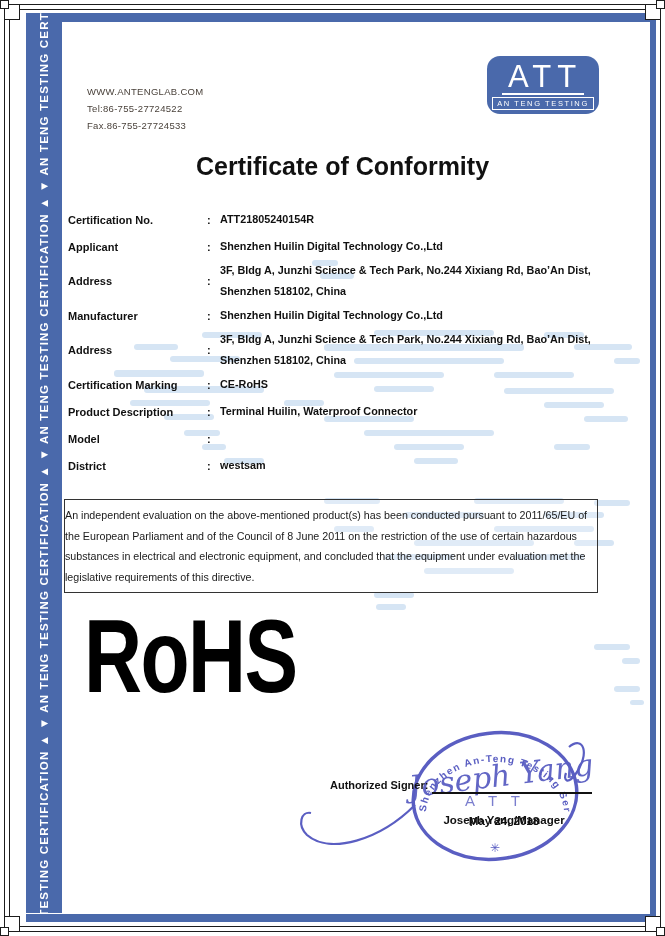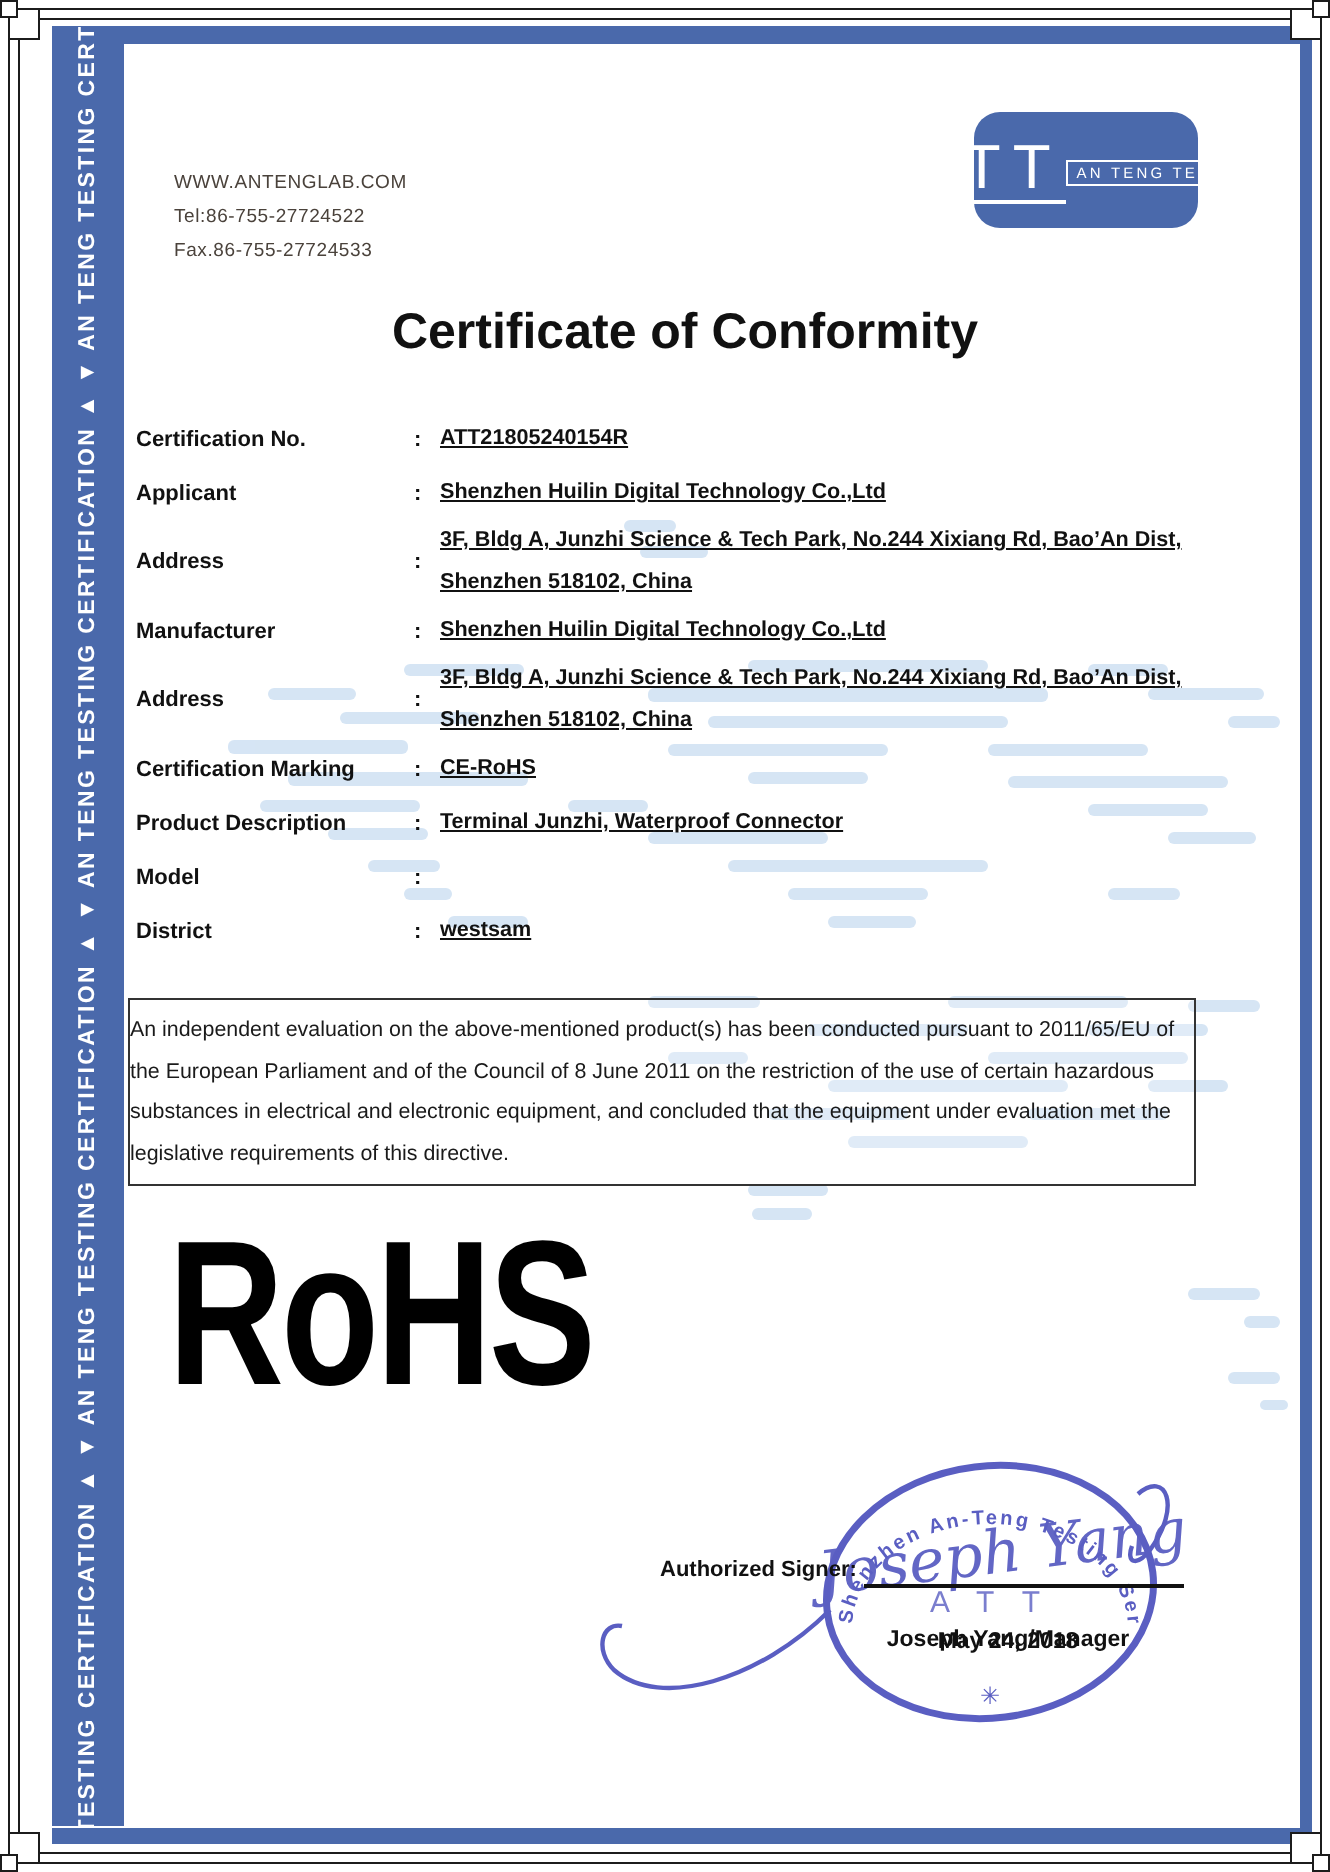--- a/index.html
+++ b/index.html
@@ -21,31 +21,31 @@
   .band-left{position:absolute;left:26px;top:13px;width:36px;height:900px;background:var(--brand);overflow:hidden;}
   .band-text{position:absolute;left:0;top:0;width:900px;height:36px;transform:translateY(900px) rotate(-90deg);
              transform-origin:0 0;display:flex;align-items:center;justify-content:center;white-space:nowrap;
              color:#fff;font-weight:bold;font-size:11.5px;letter-spacing:1.2px;}
   
   .wm{position:absolute;left:74px;top:240px;z-index:0;}
   .wm rect{fill:var(--wm);}
   
   .contact{position:absolute;left:87px;top:66px;z-index:1;color:#4a423b;font-size:9.5px;letter-spacing:.3px;line-height:17px;margin-top:17px;}
   .logo{position:absolute;left:487px;top:56px;width:112px;height:58px;background:var(--brand);border-radius:13px;
-        display:flex;align-items:center;justify-content:center;z-index:1;}
+        display:flex;flex-direction:column;align-items:center;justify-content:center;z-index:1;}
   .logo-acronym{color:#fff;font-size:31px;line-height:1;letter-spacing:6px;padding:0 2px 1px 6px;
         border-bottom:2px solid #fff;font-weight:400;}
   .logo-name{color:#fff;font-size:7.5px;letter-spacing:1.6px;border:1px solid #fff;padding:1px 4px;margin-top:2px;white-space:nowrap;}
   .title{position:absolute;left:70px;top:152px;width:545px;text-align:center;font-size:25px;font-weight:bold;z-index:1;}
   
   .fields{position:absolute;left:68px;top:206px;width:536px;z-index:1;}
   .field-row{display:flex;align-items:center;min-height:27px;}
   .f-label{width:139px;font-weight:bold;font-size:11px;flex:none;}
   .f-colon{width:13px;font-weight:bold;font-size:11px;flex:none;}
-  .f-value{flex:1;font-weight:bold;font-size:10.8px;line-height:21px;text-decoration:underline;}
+  .f-value{flex:1;font-weight:bold;font-size:10.8px;line-height:21px;}
   
   .statement{position:absolute;left:64px;top:499px;width:532px;border:1px solid #333;padding:5px 0;
              font-size:10.7px;line-height:20.5px;color:#1a1a1a;z-index:1;background:rgba(255,255,255,.25);}
   
   .rohs{position:absolute;left:84px;top:605px;font-size:103px;line-height:1;font-weight:bold;color:#000;
         transform:scaleX(.78);transform-origin:left top;letter-spacing:-2px;z-index:1;}
   
   .signer-label{position:absolute;left:330px;top:779px;font-size:11px;font-weight:bold;z-index:3;}
   .signer-line{position:absolute;left:432px;top:776px;width:160px;border-bottom:2px solid #111;height:16px;z-index:3;}
   .stamp{position:absolute;left:285px;top:705px;z-index:2;}
@@ -168,21 +168,21 @@
         <span class="f-value">3F, Bldg A, Junzhi Science &amp; Tech Park, No.244 Xixiang Rd, Bao’An Dist, Shenzhen 518102, China</span>
       </div>
       <div class="field-row">
         <span class="f-label">Certification Marking</span>
         <span class="f-colon">:</span>
         <span class="f-value">CE-RoHS</span>
       </div>
       <div class="field-row">
         <span class="f-label">Product Description</span>
         <span class="f-colon">:</span>
-        <span class="f-value">Terminal Junzhi, Waterproof Connector</span>
+        <span class="f-value">Terminal Huilin, Waterproof Connector</span>
       </div>
       <div class="field-row">
         <span class="f-label">Model</span>
         <span class="f-colon">:</span>
       </div>
       <div class="field-row">
         <span class="f-label">District</span>
         <span class="f-colon">:</span>
         <span class="f-value">westsam</span>
       </div>

